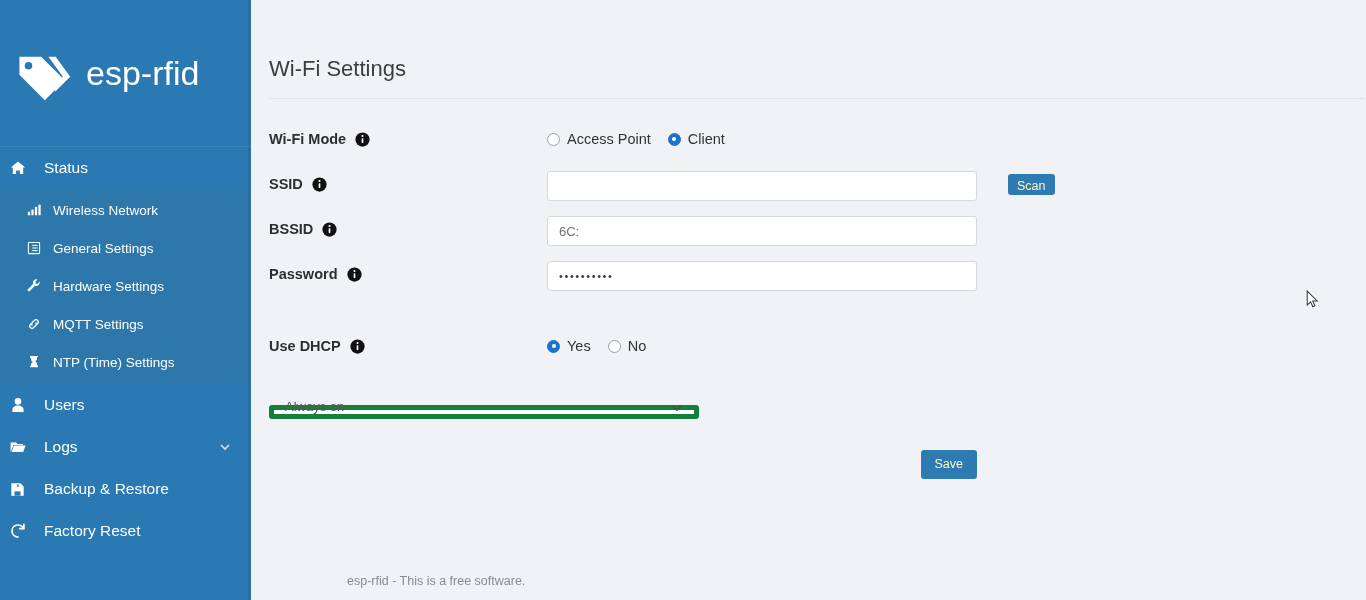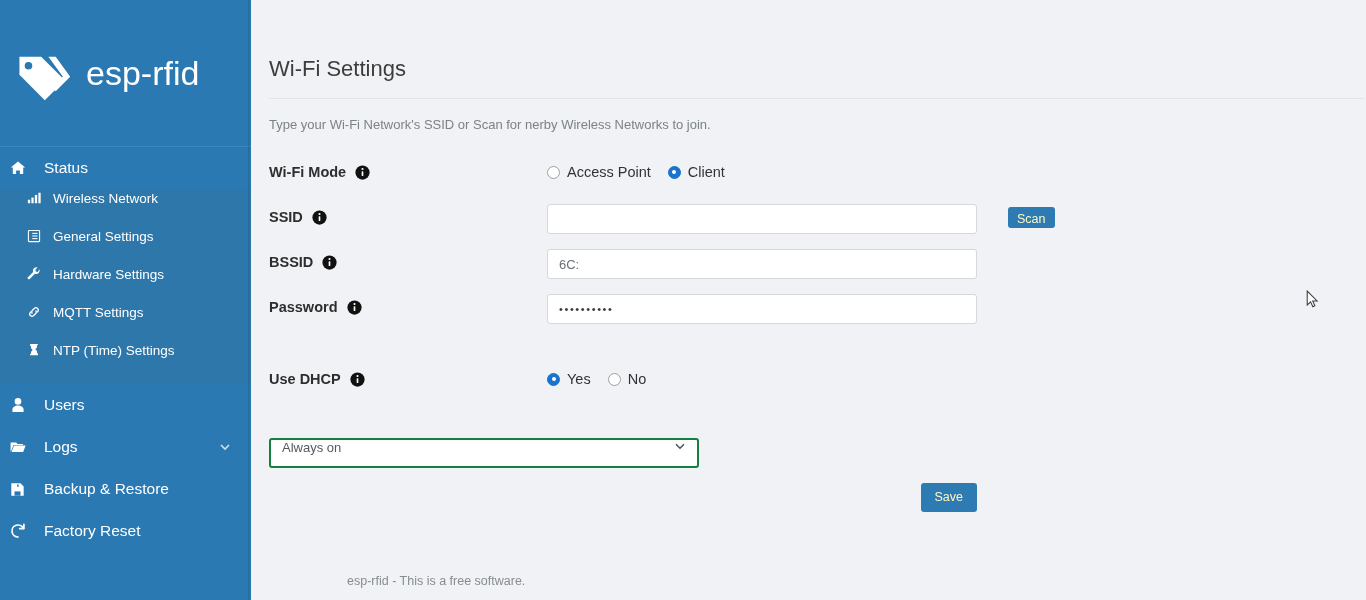--- a/index.html
+++ b/index.html
@@ -64,21 +64,21 @@
     position: absolute;
     right: 20px;
     display: inline-flex;
     align-items: center;
     color: #cfe2f0;
   }
   .submenu { background: #2d77ab; padding: 2px 0 3px 0; }
   .sub-item {
     height: 38px;
     display: flex;
-    align-items: flex-start;
+    align-items: center;
     padding-left: 27px;
     font-size: 13.5px;
     color: #ffffff;
     cursor: pointer;
   }
   .sub-item .ico {
     width: 26px;
     min-width: 26px;
     display: inline-flex;
     align-items: center;
@@ -198,26 +198,26 @@
     background: #ffffff;
     display: flex;
     align-items: center;
     padding: 0 11px;
     font-size: 11px;
     letter-spacing: 1.6px;
     color: #3a3a3a;
   }
   .select-box {
     width: 430px;
-    height: 30px;
-    border: 2px solid #15803d;
+    height: 14px;
+    border: 5px solid #15803d;
     border-radius: 3px;
     background: #ffffff;
     display: flex;
-    align-items: flex-start;
+    align-items: flex-end;
     justify-content: space-between;
     padding: 0 11px;
     font-size: 13px;
     color: #55595e;
     cursor: pointer;
   }
   .select-caret { color: #4a4e52; display: inline-flex; align-items: center; }
 
   .btn {
     border: none;
@@ -395,21 +395,20 @@
       </div>
 
     </nav>
     <div class="sidebar-edge"></div>
   </aside>
 
   <main class="main">
 
     <h1 class="page-title">Wi-Fi Settings</h1>
     <hr class="title-rule">
-    <p class="page-desc">Type your Wi-Fi Network's SSID or Scan for nerby Wireless Networks to join.</p>
 
     <div class="form">
 
       <div class="form-row">
         <div class="form-label">
           <span>Wi-Fi Mode</span>
           <span class="info-icon">
             <svg viewBox="0 0 16 16" width="15" height="15">
                 <circle cx="8" cy="8" r="7.6" fill="#111111"></circle>
                 <rect x="7.1" y="6.6" width="1.8" height="5.2" rx="0.5" fill="#ffffff"></rect>

